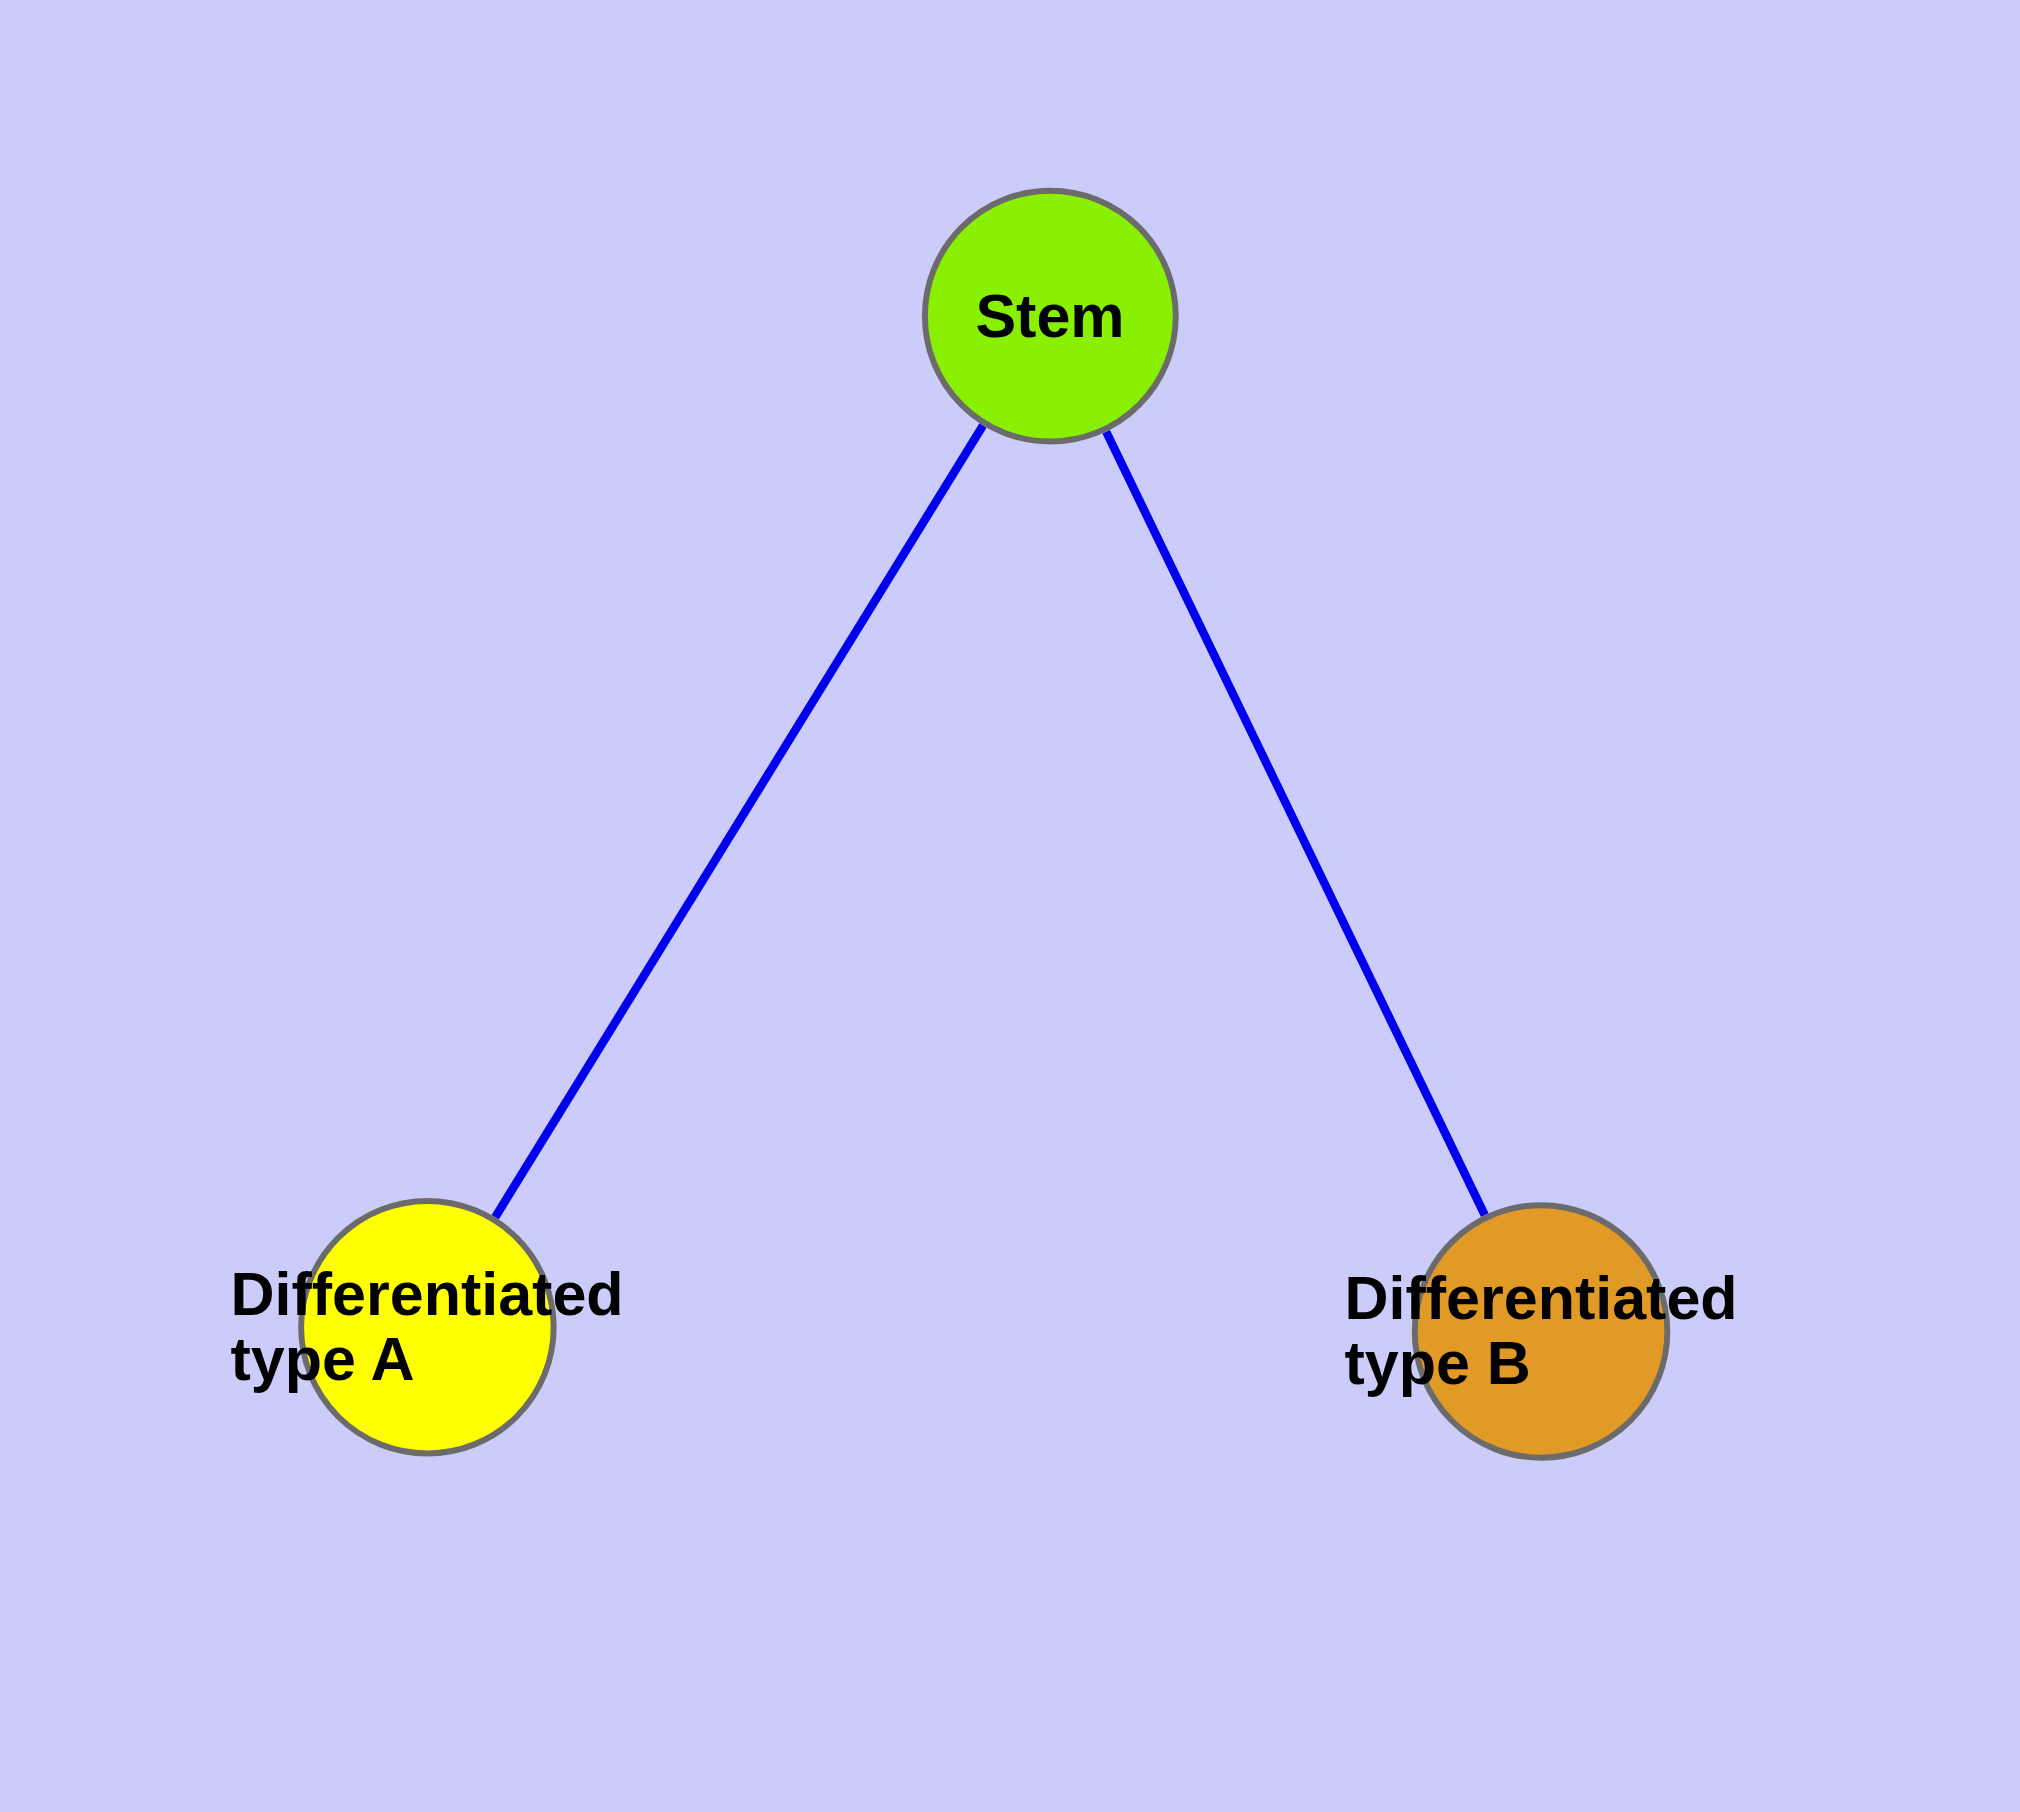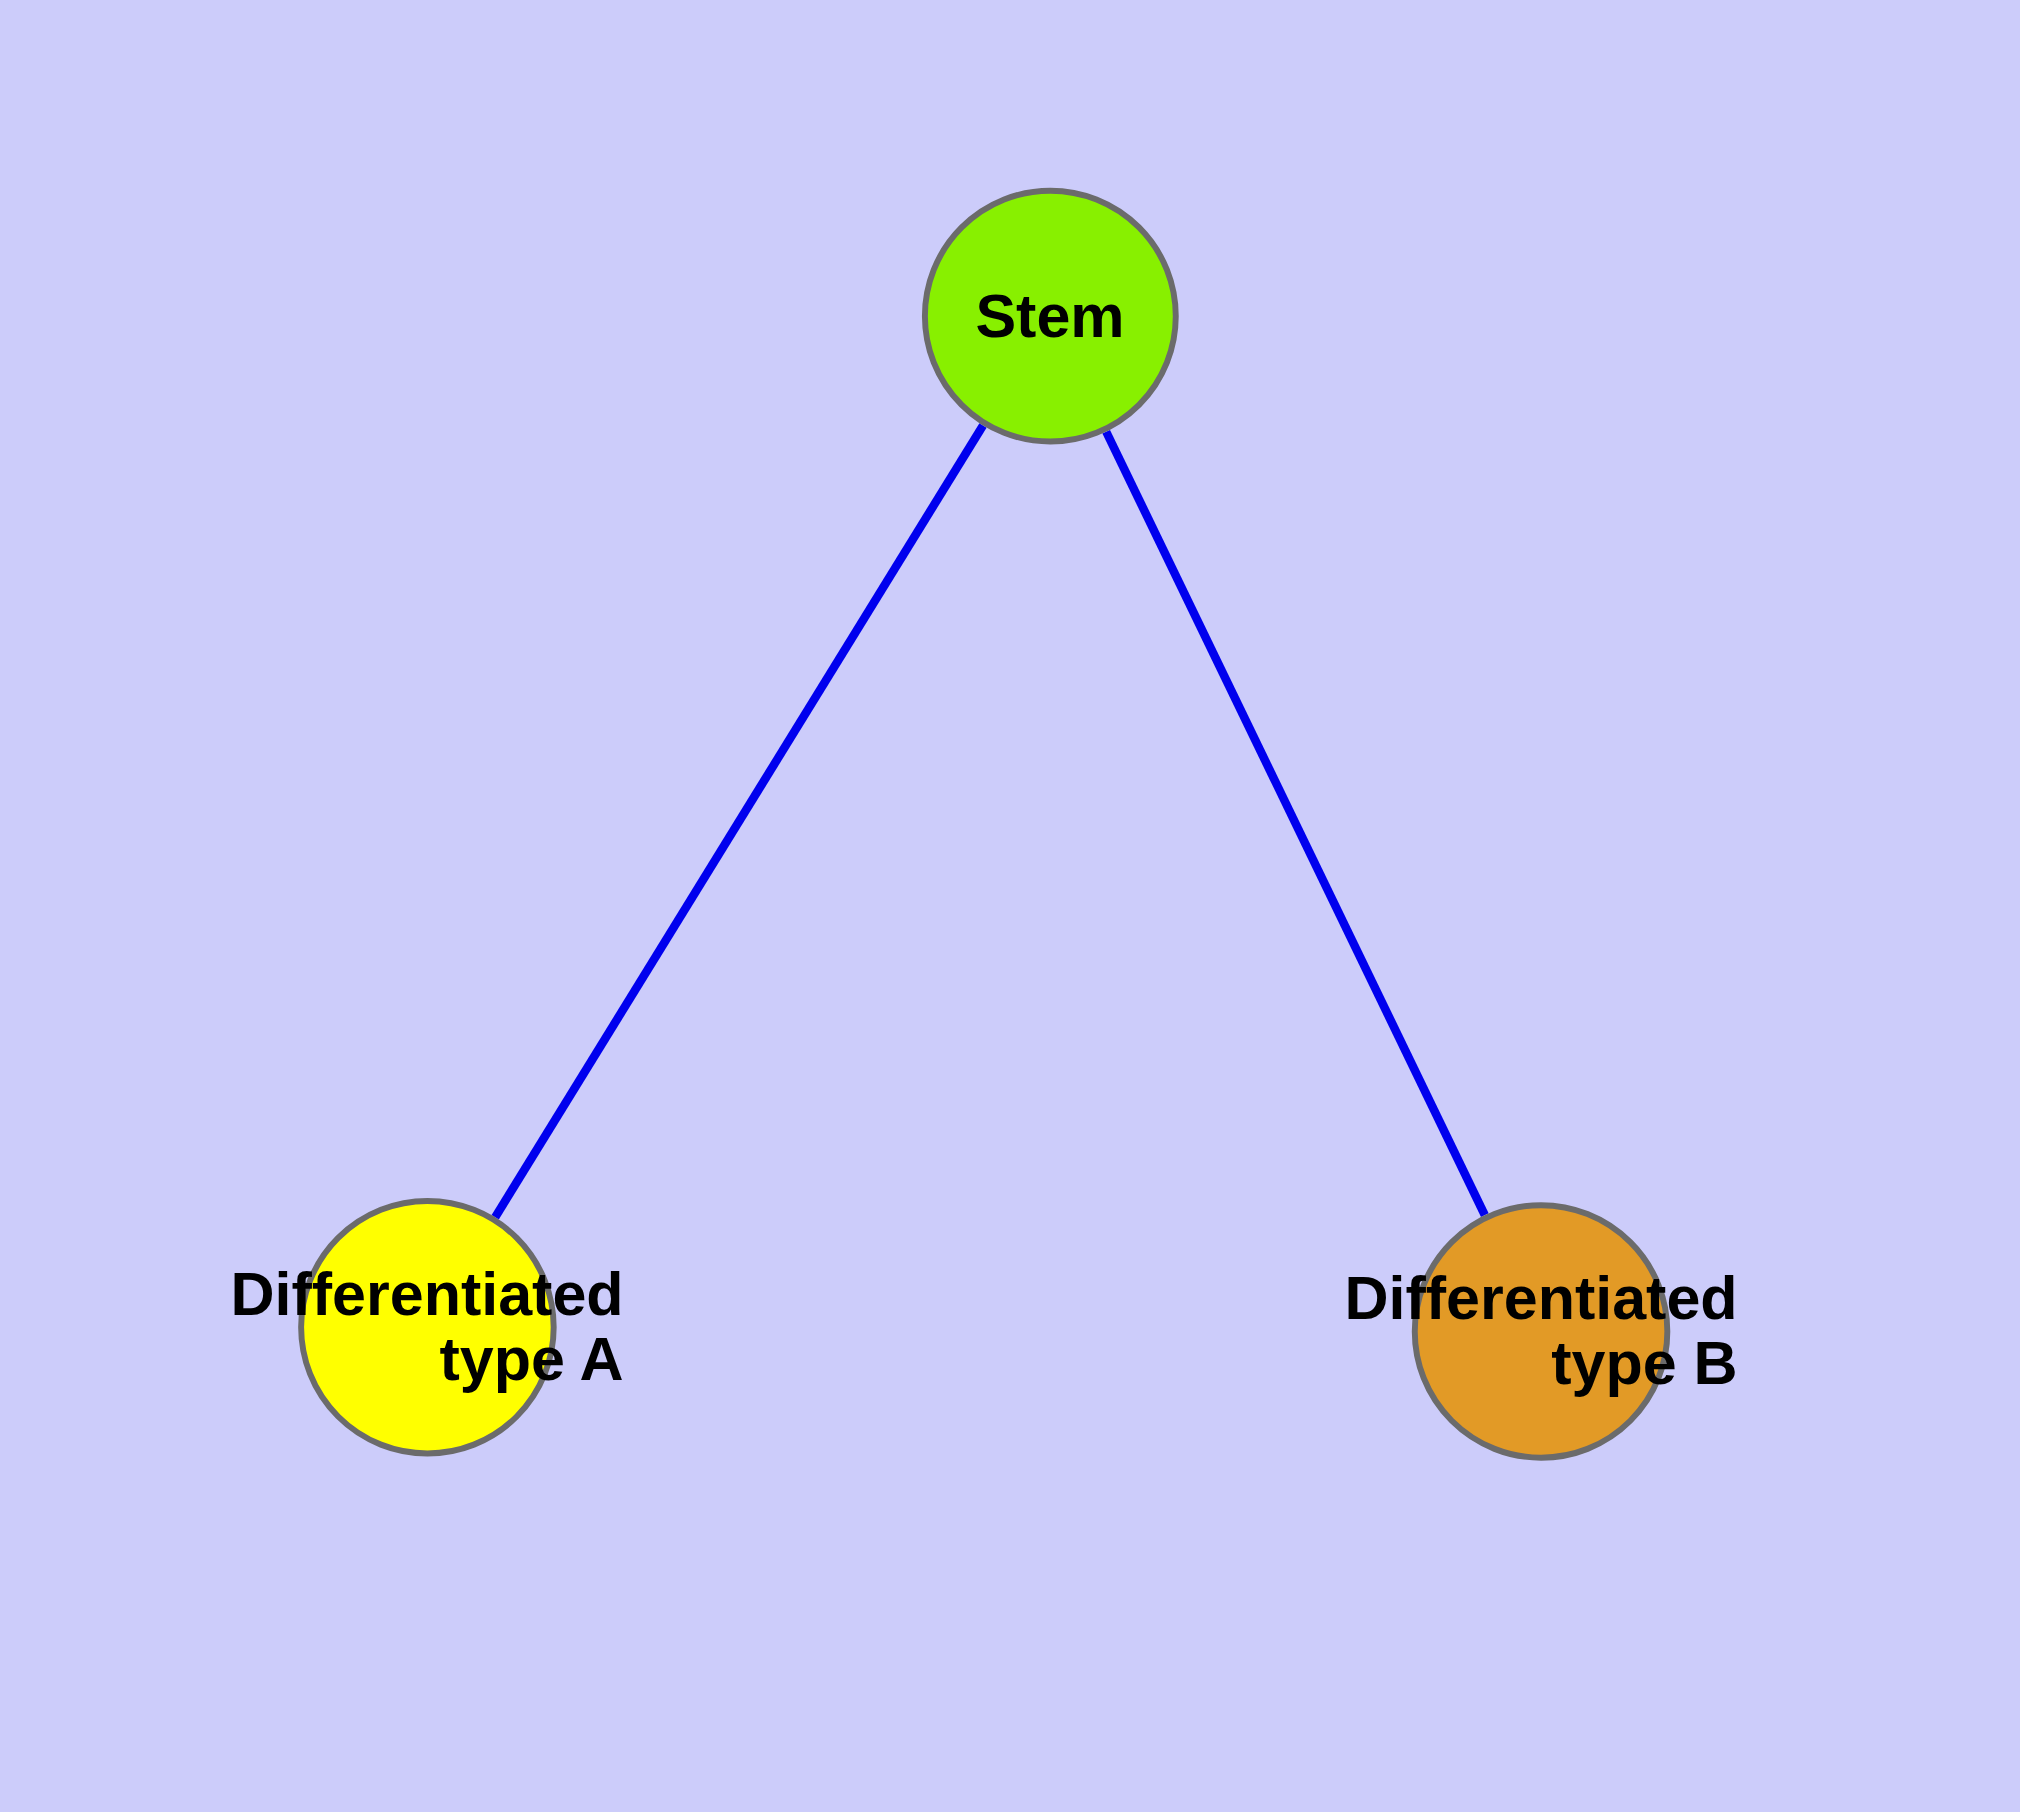--- a/index.html
+++ b/index.html
@@ -24,21 +24,21 @@
   }
   #graph-svg {
     position: absolute;
     left: 0;
     top: 0;
     width: 2021px;
     height: 1812px;
   }
   .node-label {
     position: absolute;
-    text-align: right;
+    text-align: left;
     font-weight: bold;
     color: #000000;
     line-height: 1.06;
     white-space: pre;
     pointer-events: none;
     transform: translate(-50%, -50%);
   }
 </style>
 </head>
 <body>

